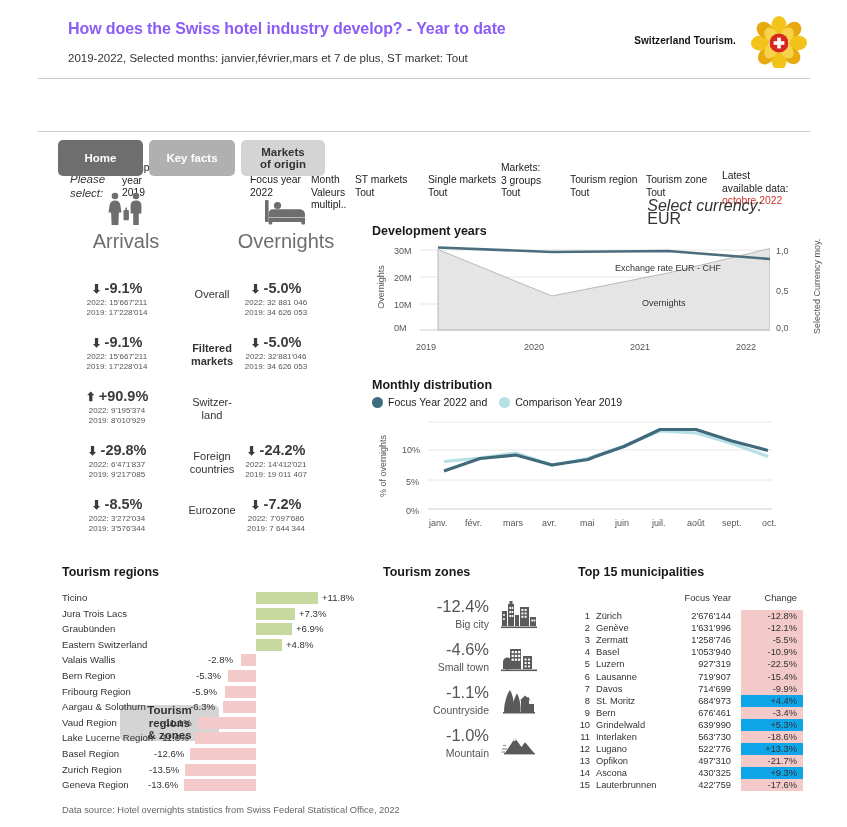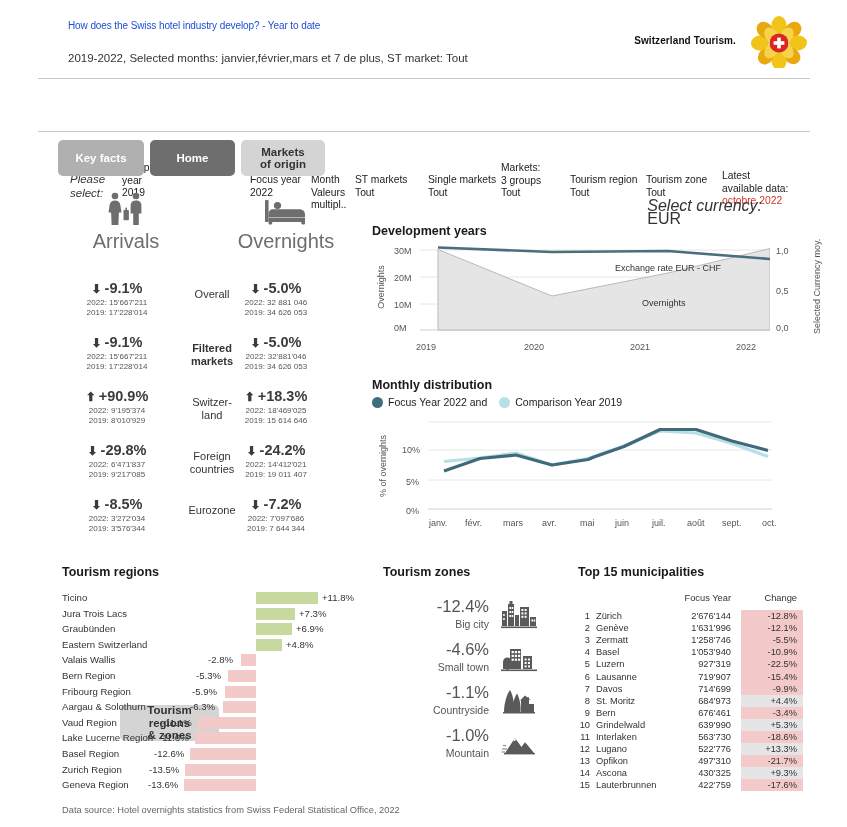--- a/index.html
+++ b/index.html
@@ -12,21 +12,21 @@
     color: #333;
     overflow: hidden;
     position: relative;
   }
   .page { position:relative; width:847px; height:827px; }
 
   
   .header { position:absolute; left:0; top:0; width:847px; height:78px; }
   .title {
     position:absolute; left:68px; top:20px;
-    font-size:10px; font-weight:normal; color:#1d4ed8; letter-spacing:-0.1px;
+    font-size:16px; font-weight:bold; color:#8b5cf6; letter-spacing:-0.1px;
   }
   .subtitle {
     position:absolute; left:68px; top:52px;
     font-size:11.5px; color:#333;
   }
   .logo-wrap { position:absolute; right:20px; top:14px; width:250px; height:52px; }
   .logo-text {
     position:absolute; right:91px; top:21px;
     font-size:10px; font-weight:bold; color:#111; letter-spacing:0.1px;
   }
@@ -151,21 +151,21 @@
     font-size:9.3px; font-weight:normal; color:#333; padding:0 0 7px 0;
     text-align:right; vertical-align:bottom;
   }
   .muni-table th.rank, .muni-table th.nm { text-align:left; }
   .muni-table td { font-size:9.3px; color:#333; padding:1.05px 0; }
   .muni-table td.rank { width:18px; text-align:right; padding-right:6px; color:#333; }
   .muni-table td.nm { text-align:left; }
   .muni-table td.fy { text-align:right; padding-right:10px; }
   .muni-table td.ch { text-align:right; width:62px; padding-right:6px; }
   .muni-table td.ch.neg { background:#f3c9c9; }
-  .muni-table td.ch.pos { background:#e5e5e5; }
+  .muni-table td.ch.pos { background:#0ea5e9; }
   .muni-table th.chh { width:62px; padding-right:6px; }
   .muni-table th.fyh { padding-right:10px; }
 
   
   .footer { position:absolute; left:62px; top:805px; font-size:9.3px; color:#666; }
 </style>
 </head>
 <body>
 
 <div class="page">
@@ -249,25 +249,25 @@
 
     <div class="fgroup" style="left:722px; top:90px; width:90px;">
       <div class="flabel">Latest<br>available data:</div>
       <div class="fval red">octobre 2022</div>
     </div>
   </div>
 
   <div class="rule" style="top:131px"></div>
 
   <div class="tabs">
+    <div class="tab home">
+      <span>Home</span>
+    </div>
     <div class="tab key">
       <span>Key facts</span>
-    </div>
-    <div class="tab home">
-      <span>Home</span>
     </div>
     <div class="tab markets">
       <span>
         <span>Markets</span><br><span>of origin</span>
       </span>
     </div>
     <div class="tab regions">
       <span>
         <span>Tourism regions</span><br><span>&amp; zones</span>
       </span>
@@ -357,28 +357,20 @@
         <div class="kpi-cell left">
           <div class="kpi-pct">
             <span class="arrow">⬆</span><span>+90.9%</span>
           </div>
           <div class="kpi-sub">
             <span>2022: 9'195'374</span><br><span>2019: 8'010'929</span>
           </div>
         </div>
         <div class="kpi-mid">
           <span>Switzer-</span><br><span>land</span>
-        </div>
-        <div class="kpi-cell right">
-          <div class="kpi-pct">
-            <span class="arrow">⬆</span><span>+18.3%</span>
-          </div>
-          <div class="kpi-sub">
-            <span>2022: 18'469'025</span><br><span>2019: 15 614 646</span>
-          </div>
         </div>
       </div>
 
       <div class="kpi-row">
         <div class="kpi-cell left">
           <div class="kpi-pct">
             <span class="arrow">⬇</span><span>-29.8%</span>
           </div>
           <div class="kpi-sub">
             <span>2022: 6'471'837</span><br><span>2019: 9'217'085</span>

